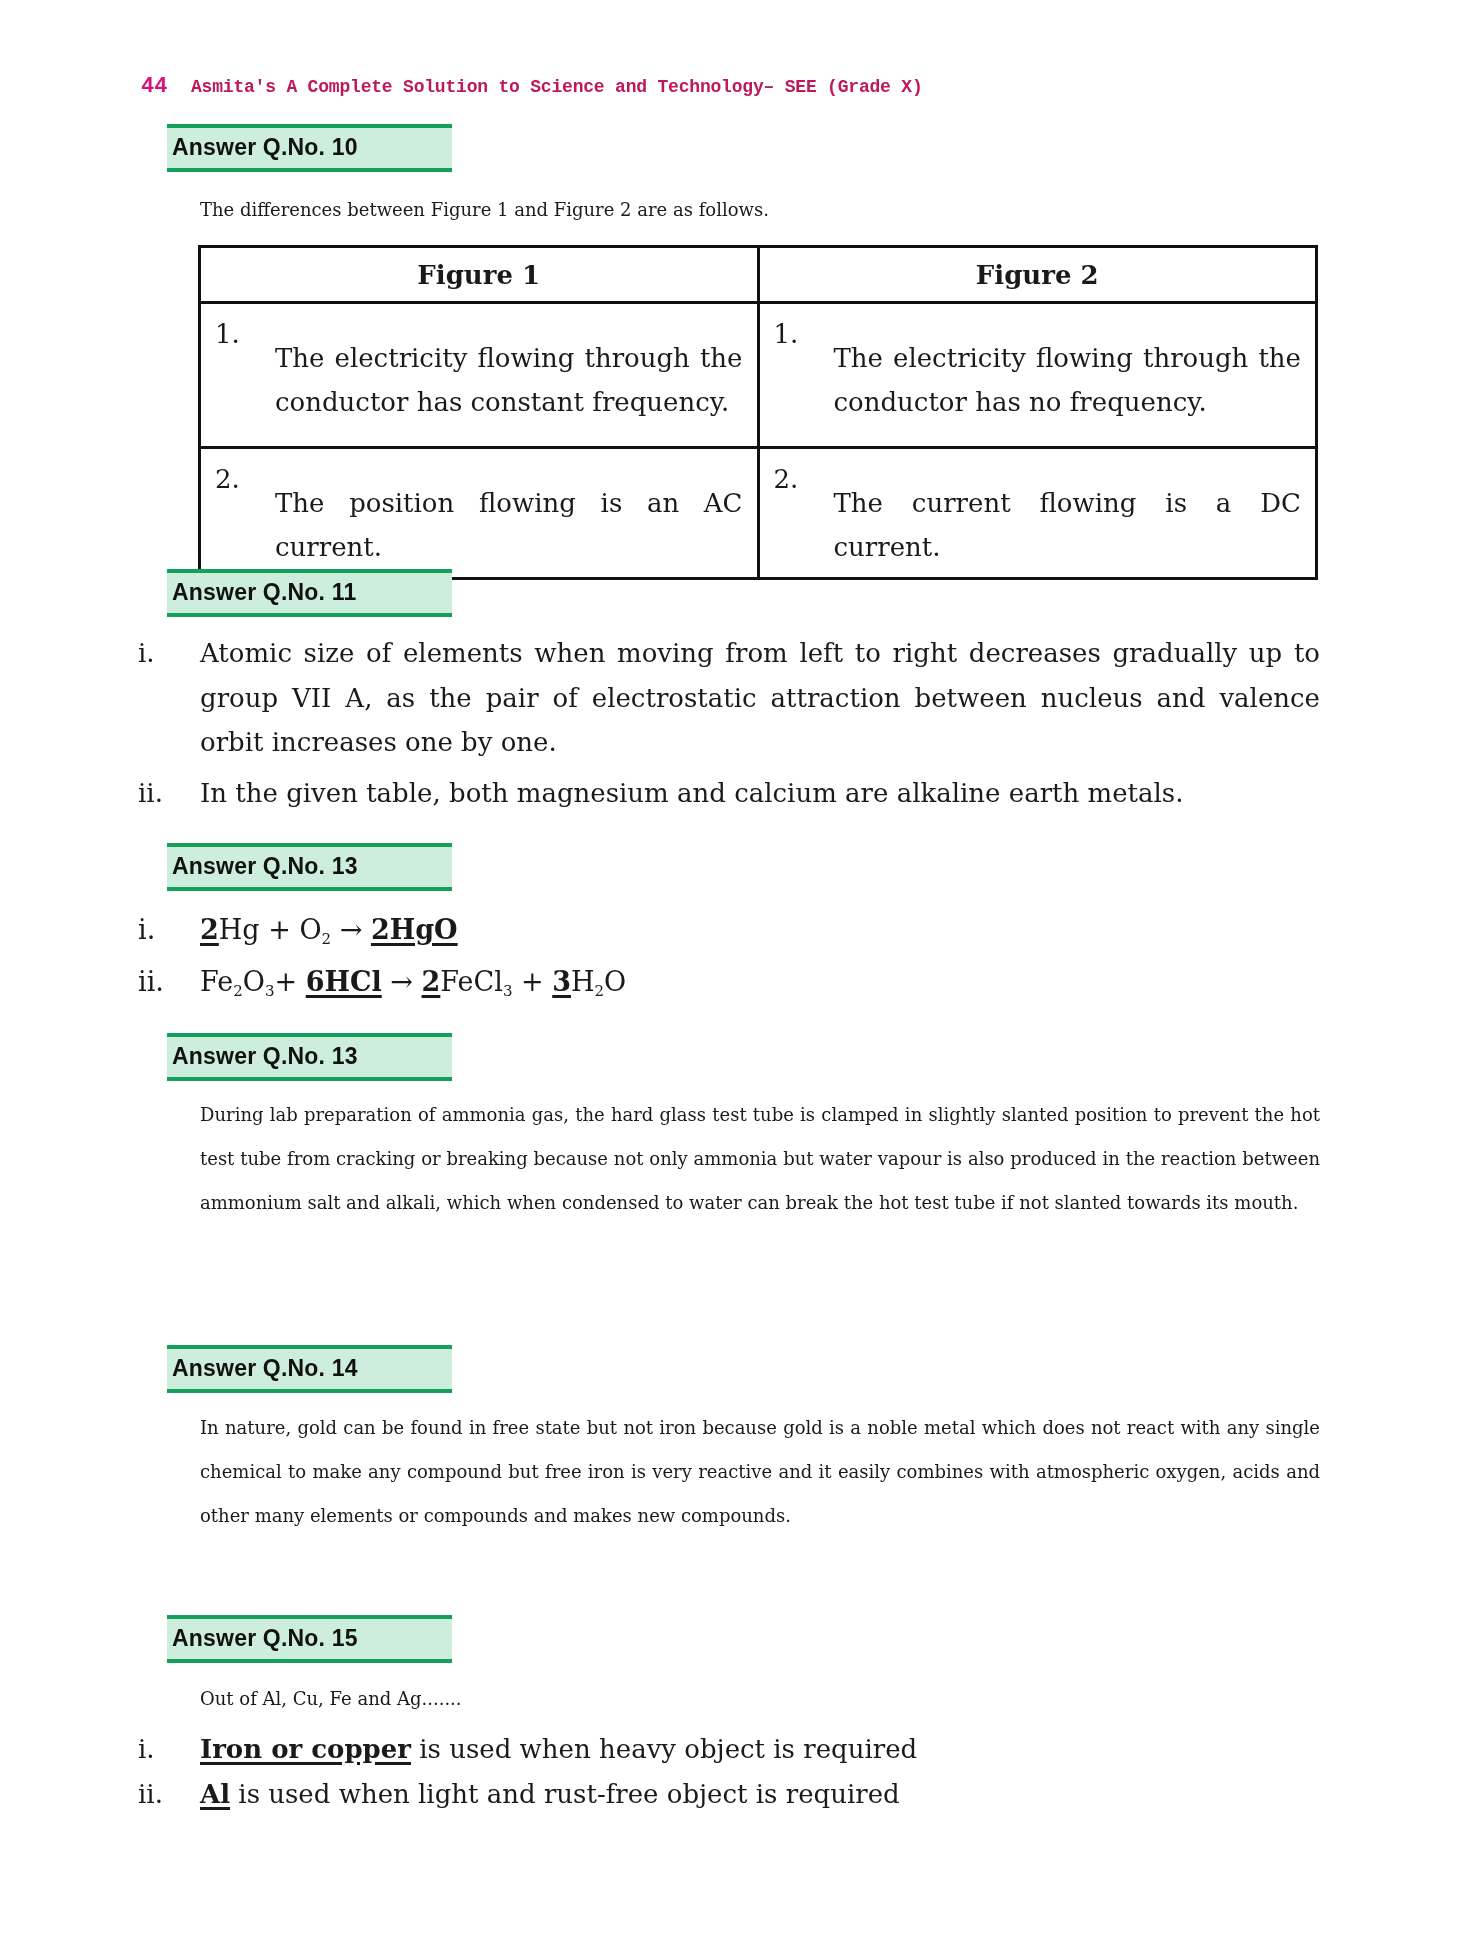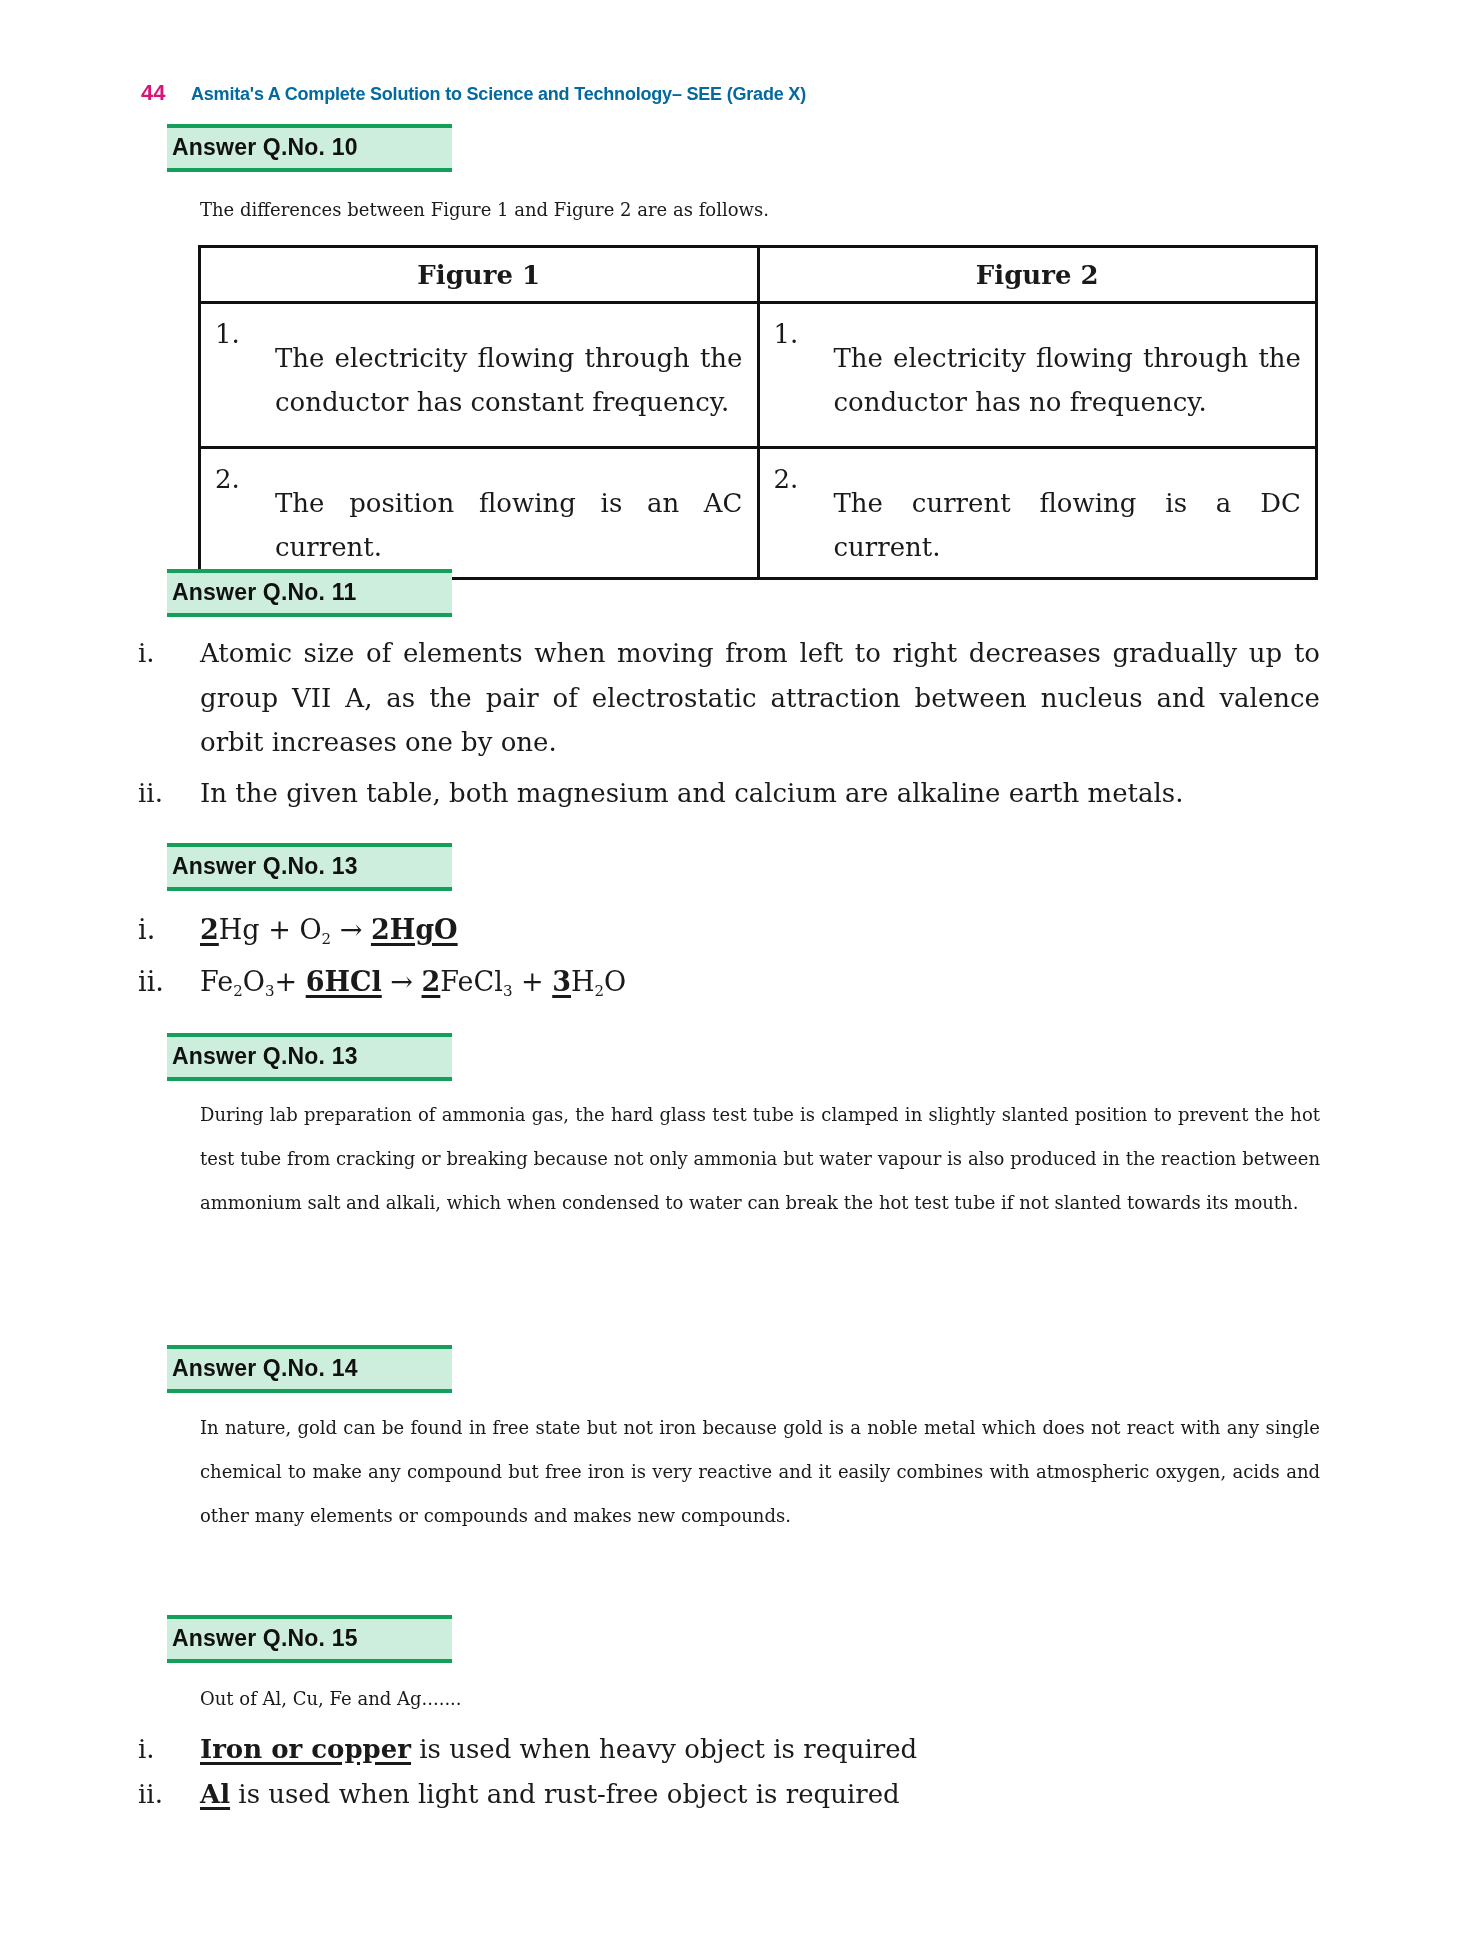--- a/index.html
+++ b/index.html
@@ -1,22 +1,22 @@
 <!DOCTYPE html>
 <html><head>
   <meta charset="utf-8">
   <style>
     html, body { margin: 0; padding: 0; background: #ffffff; }
     body { width: 1465px; height: 1938px; position: relative; overflow: hidden;
            font-family: "DejaVu Serif", "Liberation Serif", serif; color: #1a1a1a; }
     .abs { position: absolute; }
-    .running-head { left: 141px; top: 80px; height: 32px; display: flex; align-items: baseline;
-                    font-family: Liberation Sans, sans-serif; font-weight: bold; }
+    .running-head { left: 141px; top: 74px; height: 32px; display: flex; align-items: baseline;
+                    font-family: Liberation Mono, monospace; font-weight: bold; }
     .page-num { color: #d6147a; font-size: 22px; width: 50px; }
-    .book-title { color: #0369a1; font-size: 18px; letter-spacing: -0.2px; }
+    .book-title { color: #be185d; font-size: 18px; letter-spacing: -0.2px; }
     .band { left: 137px; width: 285px; height: 40px; background: #cdeedc;
             border-top: 4px solid #14a05a; border-bottom: 4px solid #14a05a; box-sizing: content-box; margin-left: 30px; }
     .band span { position: absolute; left: 5px; top: 6px; font-family: "Liberation Sans", sans-serif;
                  font-weight: bold; font-size: 23px; color: #111; letter-spacing: 0.2px; }
     .para { font-size: 18px; line-height: 44px; text-align: justify; text-align-last: left; }
     .list-item { display: flex; font-size: 26px; line-height: 44.5px; }
     .list-item .marker { width: 62px; flex: 0 0 62px; }
     .list-item .body { flex: 1; text-align: justify; text-align-last: left; }
     table.diff { border-collapse: collapse; position: absolute; left: 198px; top: 245px;
                  width: 1120px; font-size: 26px; }

